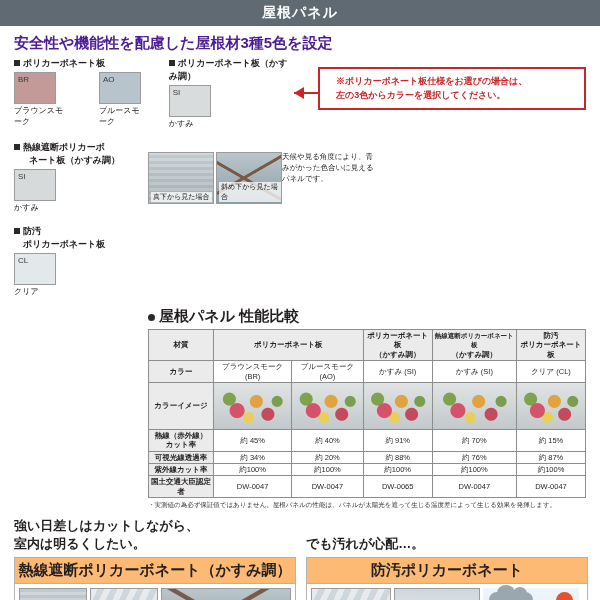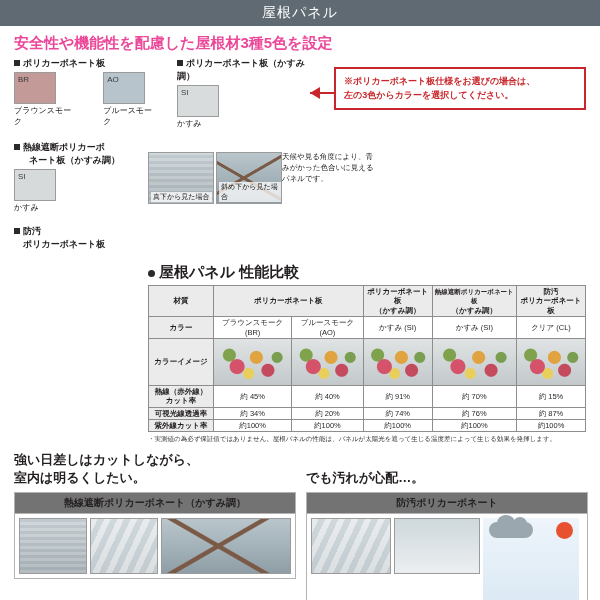--- a/index.html
+++ b/index.html
@@ -11,26 +11,26 @@
     overflow:hidden;
   }
   .page{position:relative;width:600px;height:600px;}
 
   
   .header{
     height:26px;
     background:#5f6a72;
     color:#ffffff;
     display:flex;align-items:center;justify-content:center;
-    font-size:14px;font-weight:normal;letter-spacing:1px;
+    font-size:14px;font-weight:bold;letter-spacing:1px;
   }
   .headline{
     margin:8px 0 4px 14px;
     font-size:15px;font-weight:bold;
-    color:#ec4899;
+    color:#4c1d95;
   }
 
   
   .sec-title{
     font-size:9px;font-weight:bold;margin-bottom:2px;
   }
   .sec-title .sq{
     display:inline-block;width:6px;height:6px;background:#2a2a2a;margin-right:3px;
   }
   .swatch{
@@ -49,21 +49,21 @@
   .group{}
   .pairs{display:flex;gap:30px;}
   .pair{}
 
   
   .notebox{
     margin-top:14px;
     width:232px;
     border:2px solid #c8262a;
     background:#fff;
-    padding:6px 8px;
+    padding:6px 16px;
     font-size:9px;
     color:#c8262a;
     font-weight:bold;
     line-height:1.5;
     position:relative;
   }
   .arrow{
     position:absolute;left:-26px;top:18px;
     width:0;height:0;
     border-top:6px solid transparent;
@@ -130,22 +130,22 @@
   .note-small{font-size:6.5px;margin-left:160px;margin-top:2px;color:#333;line-height:1.4;width:424px;}
 
   
   .bottom{display:flex;gap:10px;padding:8px 12px 0 14px;}
   .col{width:282px;}
   .col h3{font-size:13px;font-weight:bold;margin:0;line-height:1.35;}
   .panelbox{
     border:1px solid #b3b3b3;margin-top:5px;background:#fff;
   }
   .panelbox .pb-title{
-    background:#737373;border-bottom:1px solid #b3b3b3;
-    text-align:center;font-size:10px;font-weight:bold;padding:3px 0;
+    background:#fdba74;border-bottom:1px solid #b3b3b3;
+    text-align:center;font-size:15px;font-weight:bold;padding:3px 0;
   }
   .pb-body{padding:4px;}
   .thumbrow{display:flex;gap:3px;}
 
   
   .illus{
     width:96px;height:86px;position:relative;border:0;
     background:linear-gradient(#eef5fb,#dbe9f4);
   }
   .cloud{
@@ -215,20 +215,26 @@
             <span>SI</span>
           </div>
           <div class="swlabel">かすみ</div>
         </div>
       </div>
 
       <div class="group" style="margin-top:12px;">
         <div class="sec-title">
           <span class="sq"></span><span>防汚</span><br>
           <span style="margin-left:9px;">ポリカーボネート板</span>
+        </div>
+        <div class="pair">
+          <div class="swatch" style="background:#e3e8ea;">
+            <span>CL</span>
+          </div>
+          <div class="swlabel">クリア</div>
         </div>
       </div>
     </div>
 
     <div style="flex:1;position:relative;">
       <div class="notebox" style="margin-left:12px;margin-top:10px;">
         <div class="arrow"></div>
         <div class="arrowline"></div>
         <div>※ポリカーボネート板仕様をお選びの場合は、</div>
         <div>左の3色からカラーを選択してください。</div>
@@ -296,31 +302,39 @@
       <td>約 45%</td>
       <td>約 40%</td>
       <td>約 91%</td>
       <td>約 70%</td>
       <td>約 15%</td>
     </tr>
     <tr>
       <td class="rowhead">可視光線透過率</td>
       <td>約 34%</td>
       <td>約 20%</td>
-      <td>約 74%</td>
+      <td>約 88%</td>
       <td>約 76%</td>
       <td>約 87%</td>
     </tr>
     <tr>
       <td class="rowhead">紫外線カット率</td>
       <td>約100%</td>
       <td>約100%</td>
       <td>約100%</td>
       <td>約100%</td>
       <td>約100%</td>
+    </tr>
+    <tr>
+      <td class="rowhead">国土交通大臣認定者</td>
+      <td>DW-0047</td>
+      <td>DW-0047</td>
+      <td>DW-0065</td>
+      <td>DW-0047</td>
+      <td>DW-0047</td>
     </tr>
   </tbody>
     </table>
   <div class="note-small" style="margin-left:148px;">・実測値の為必ず保証值ではありません。屋根パネルの性能は、パネルが太陽光を遮って生じる温度差によって生じる効果を発揮します。</div>
 
   <div class="bottom">
 
     <div class="col">
       <h3>
         <span>強い日差しはカットしながら、</span><br>

